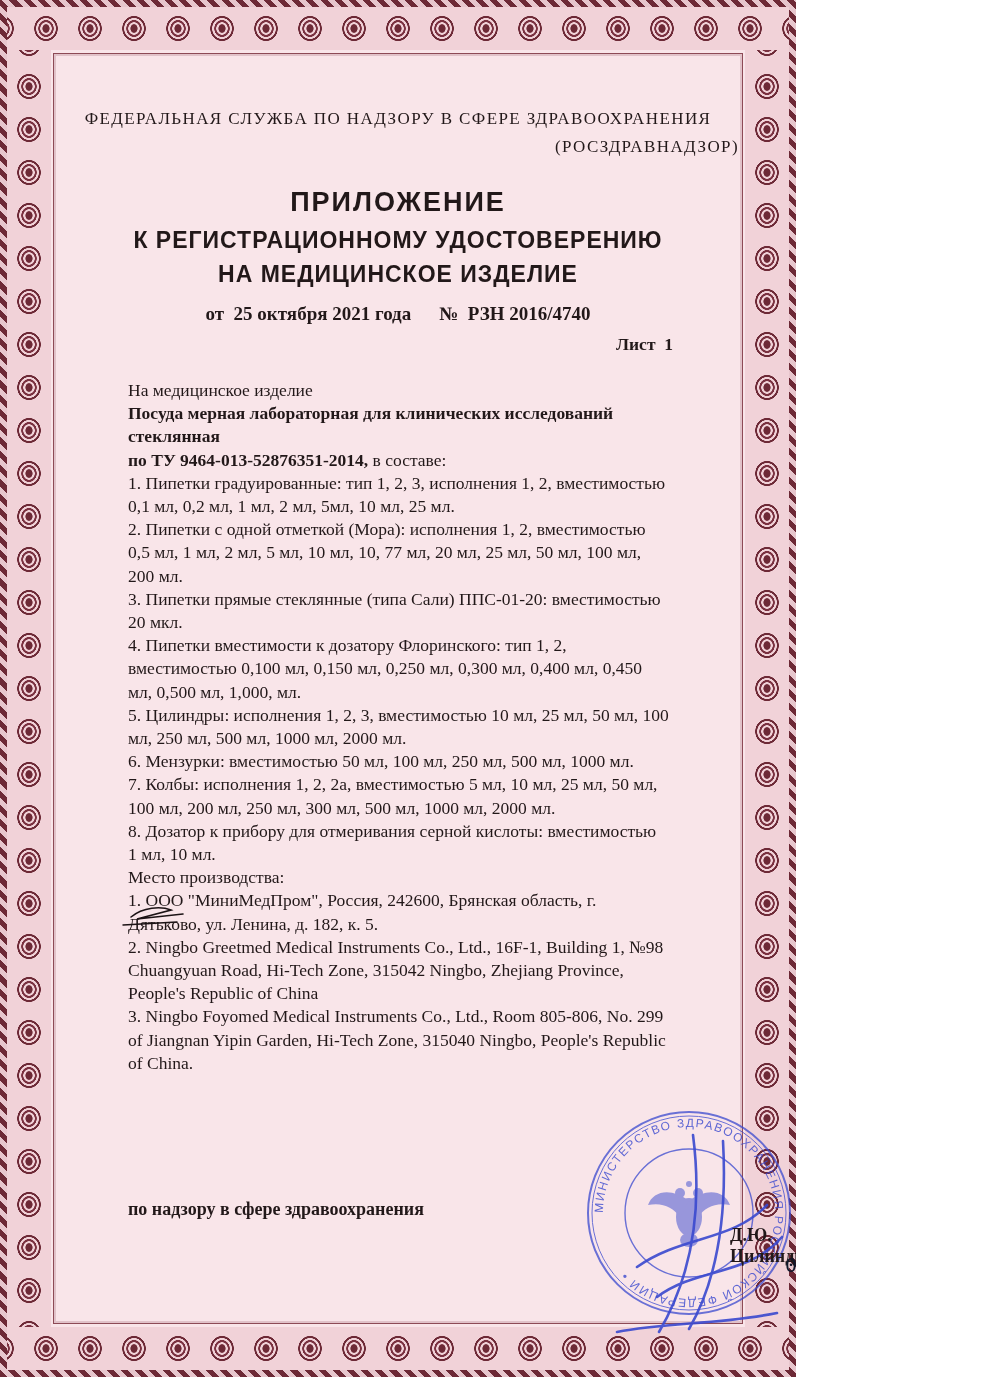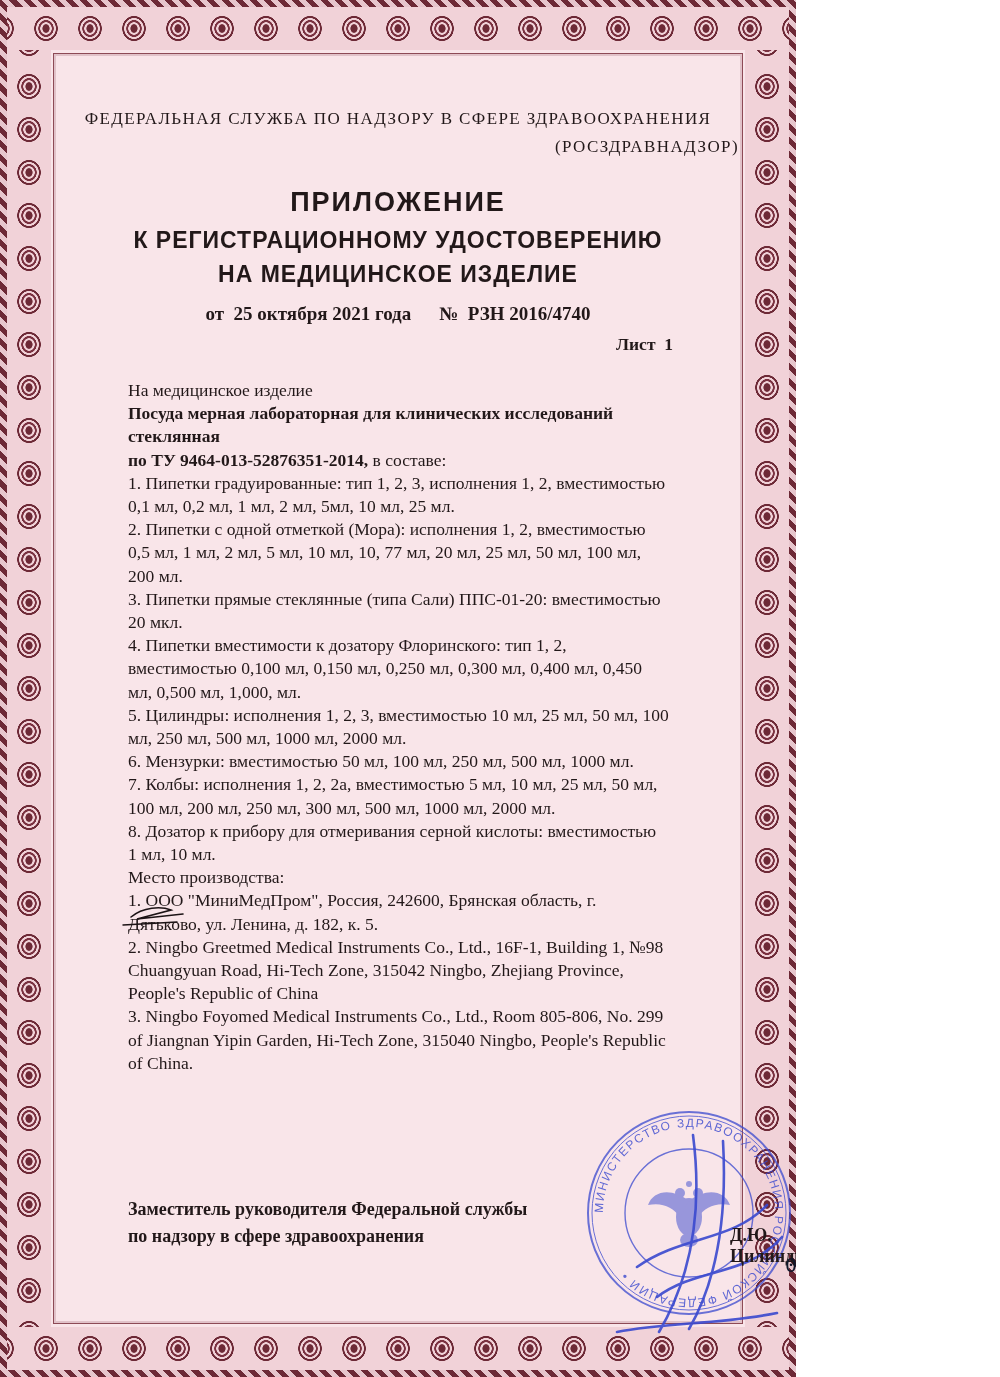--- a/index.html
+++ b/index.html
@@ -133,21 +133,20 @@
       </div>
 
       <div class="hand-mark">
         <svg width="78" height="30" viewBox="0 0 78 30">
           <path d="M14 14 C26 4 44 3 54 7 L20 16 L66 11" fill="none" stroke="#1c1315" stroke-width="1.6" stroke-linecap="round"></path>
           <path d="M6 22 L60 19" fill="none" stroke="#1c1315" stroke-width="1.4" stroke-linecap="round"></path>
         </svg>
       </div>
 
       <div class="sig-left">
-        <div>Заместитель руководителя Федеральной службы</div>
         <div>по надзору в сфере здравоохранения</div>
       </div>
 
       <div class="stamp-wrap">
         <svg width="212" height="212" viewBox="0 0 212 212">
           <g fill="none" stroke="#3a49cf" opacity="0.75">
             <circle cx="106" cy="106" r="101" stroke-width="2"></circle>
             <circle cx="106" cy="106" r="97" stroke-width="1"></circle>
             <circle cx="106" cy="106" r="64" stroke-width="1.4"></circle>
           </g>

